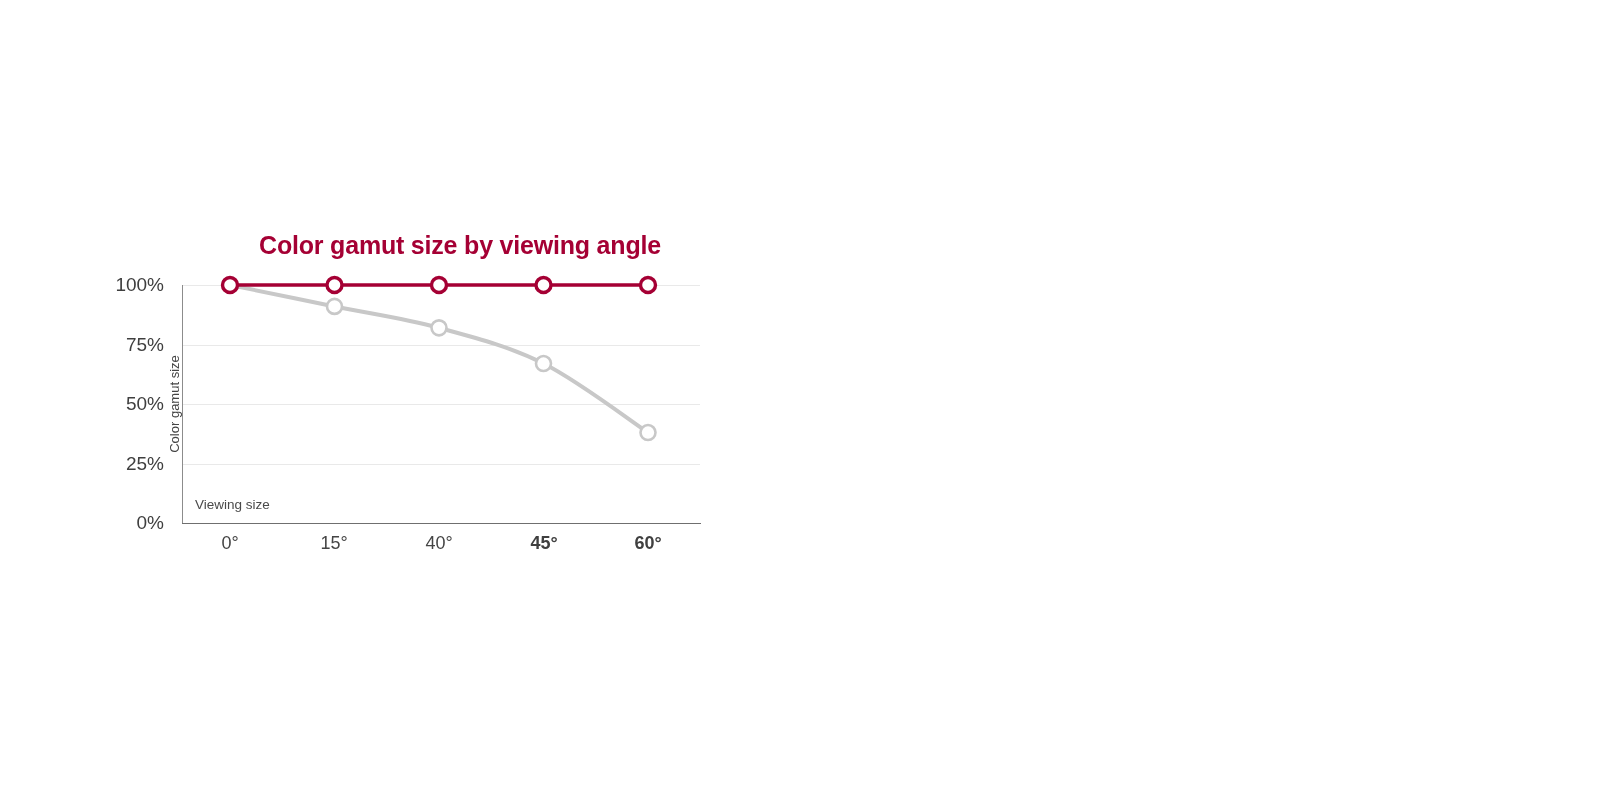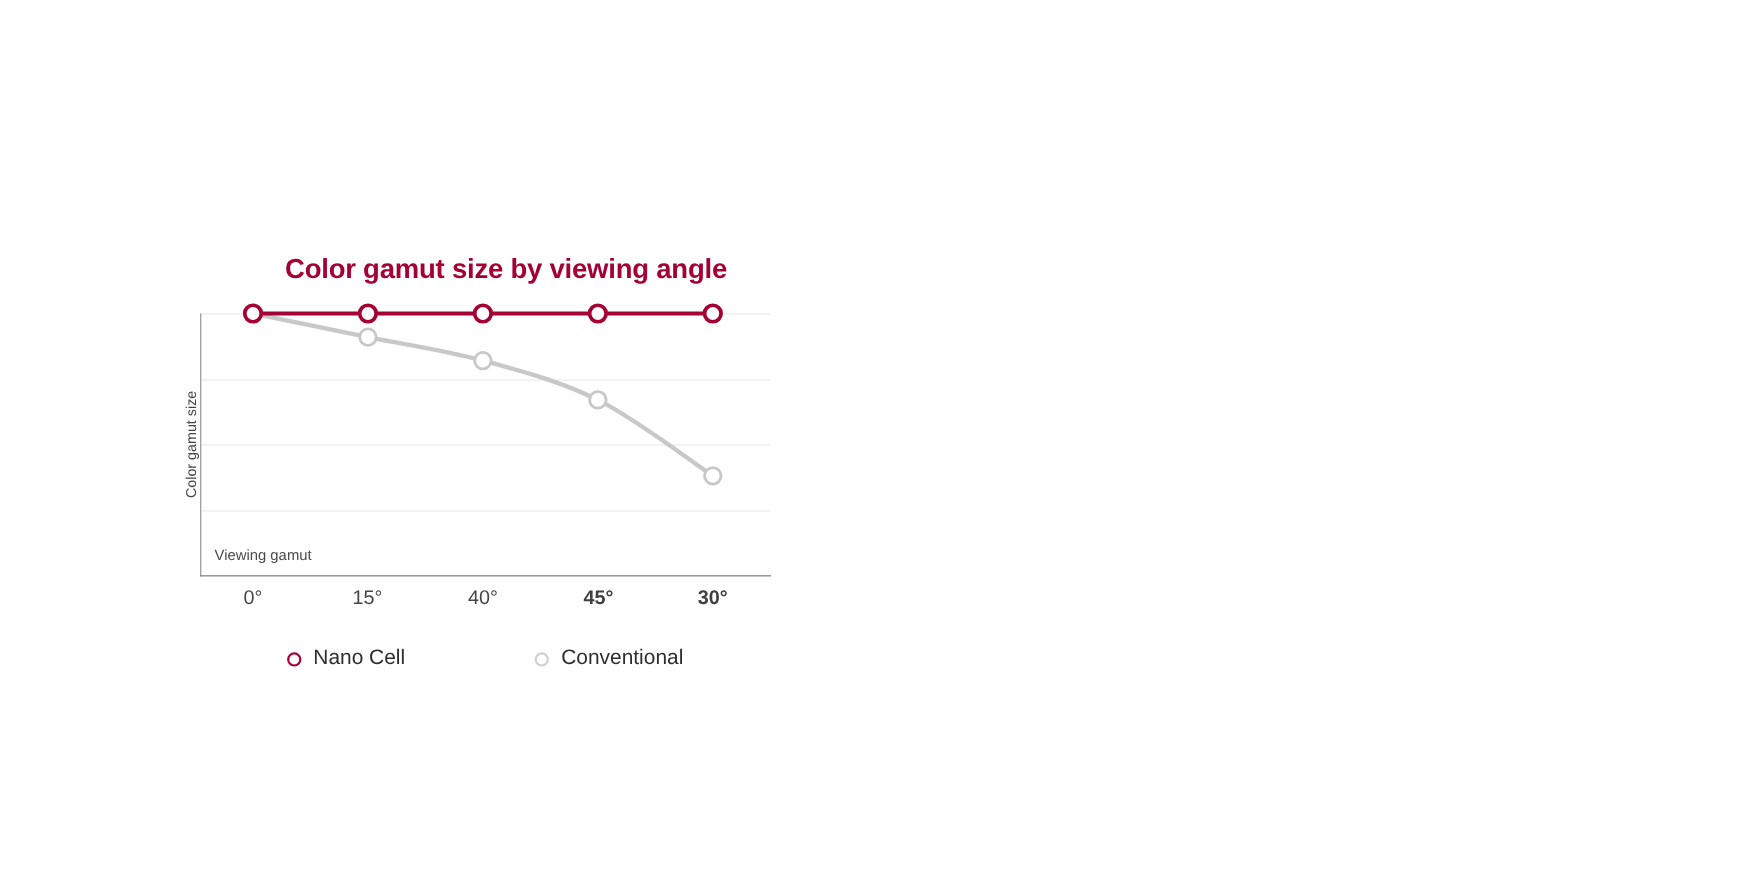--- a/index.html
+++ b/index.html
@@ -184,30 +184,37 @@
   <div class="plot-area">
     <div class="gridline" style="top:0px;"></div>
     <div class="gridline" style="top:59.5px;"></div>
     <div class="gridline" style="top:119px;"></div>
     <div class="gridline" style="top:178.5px;"></div>
   </div>
 
   <div class="axis-y-line"></div>
   <div class="axis-x-line"></div>
 
+  <div class="ytick-holder">
+    <div class="ytick" style="top:0px;">100%</div>
+    <div class="ytick" style="top:59.5px;">75%</div>
+    <div class="ytick" style="top:119px;">50%</div>
+    <div class="ytick" style="top:178.5px;">25%</div>
+    <div class="ytick" style="top:238px;">0%</div>
+  </div>
 
   <div class="y-axis-title">Color gamut size</div>
 
-  <div class="x-inplot-label">Viewing gamut</div>
+  <div class="x-inplot-label">Viewing size</div>
 
   <div class="xtick" style="left:230px;">0°</div>
   <div class="xtick" style="left:334px;">15°</div>
   <div class="xtick" style="left:439px;">40°</div>
   <div class="xtick highlight" style="left:544px;">45°</div>
-  <div class="xtick highlight" style="left:648px;">30°</div>
+  <div class="xtick highlight" style="left:648px;">60°</div>
 
   <svg id="series-svg" xmlns="http://www.w3.org/2000/svg">
     <g id="conv-group">
       <path id="conv-line" fill="none" stroke="#C8C8C8" stroke-width="4" stroke-linecap="round" stroke-linejoin="round" d="M 230.00 285.00 C 247.42 288.57, 299.67 299.28, 334.50 306.42 C 369.33 313.56, 404.17 318.32, 439.00 327.84 C 473.83 337.36, 508.67 346.09, 543.50 363.54 C 578.33 380.99, 630.58 421.06, 648.00 432.56"></path>
       <g id="conv-markers">
           <circle cx="230.00" cy="285.00" r="7.5" fill="#ffffff" stroke="#C8C8C8" stroke-width="2.6"></circle>
           <circle cx="334.50" cy="306.42" r="7.5" fill="#ffffff" stroke="#C8C8C8" stroke-width="2.6"></circle>
           <circle cx="439.00" cy="327.84" r="7.5" fill="#ffffff" stroke="#C8C8C8" stroke-width="2.6"></circle>
           <circle cx="543.50" cy="363.54" r="7.5" fill="#ffffff" stroke="#C8C8C8" stroke-width="2.6"></circle>
           <circle cx="648.00" cy="432.56" r="7.5" fill="#ffffff" stroke="#C8C8C8" stroke-width="2.6"></circle>
@@ -218,24 +225,14 @@
       <g id="nano-markers">
           <circle cx="230.00" cy="285.00" r="7.5" fill="#ffffff" stroke="#A50034" stroke-width="3.4"></circle>
           <circle cx="334.50" cy="285.00" r="7.5" fill="#ffffff" stroke="#A50034" stroke-width="3.4"></circle>
           <circle cx="439.00" cy="285.00" r="7.5" fill="#ffffff" stroke="#A50034" stroke-width="3.4"></circle>
           <circle cx="543.50" cy="285.00" r="7.5" fill="#ffffff" stroke="#A50034" stroke-width="3.4"></circle>
           <circle cx="648.00" cy="285.00" r="7.5" fill="#ffffff" stroke="#A50034" stroke-width="3.4"></circle>
         </g>
     </g>
   </svg>
 
-  <div class="legend">
-    <div class="legend-item">
-      <span class="legend-marker nano"></span>
-      <span class="legend-label">Nano Cell</span>
-    </div>
-    <div class="legend-item">
-      <span class="legend-marker conv"></span>
-      <span class="legend-label">Conventional</span>
-    </div>
-  </div>
 
 </div>
 
 </body></html>

